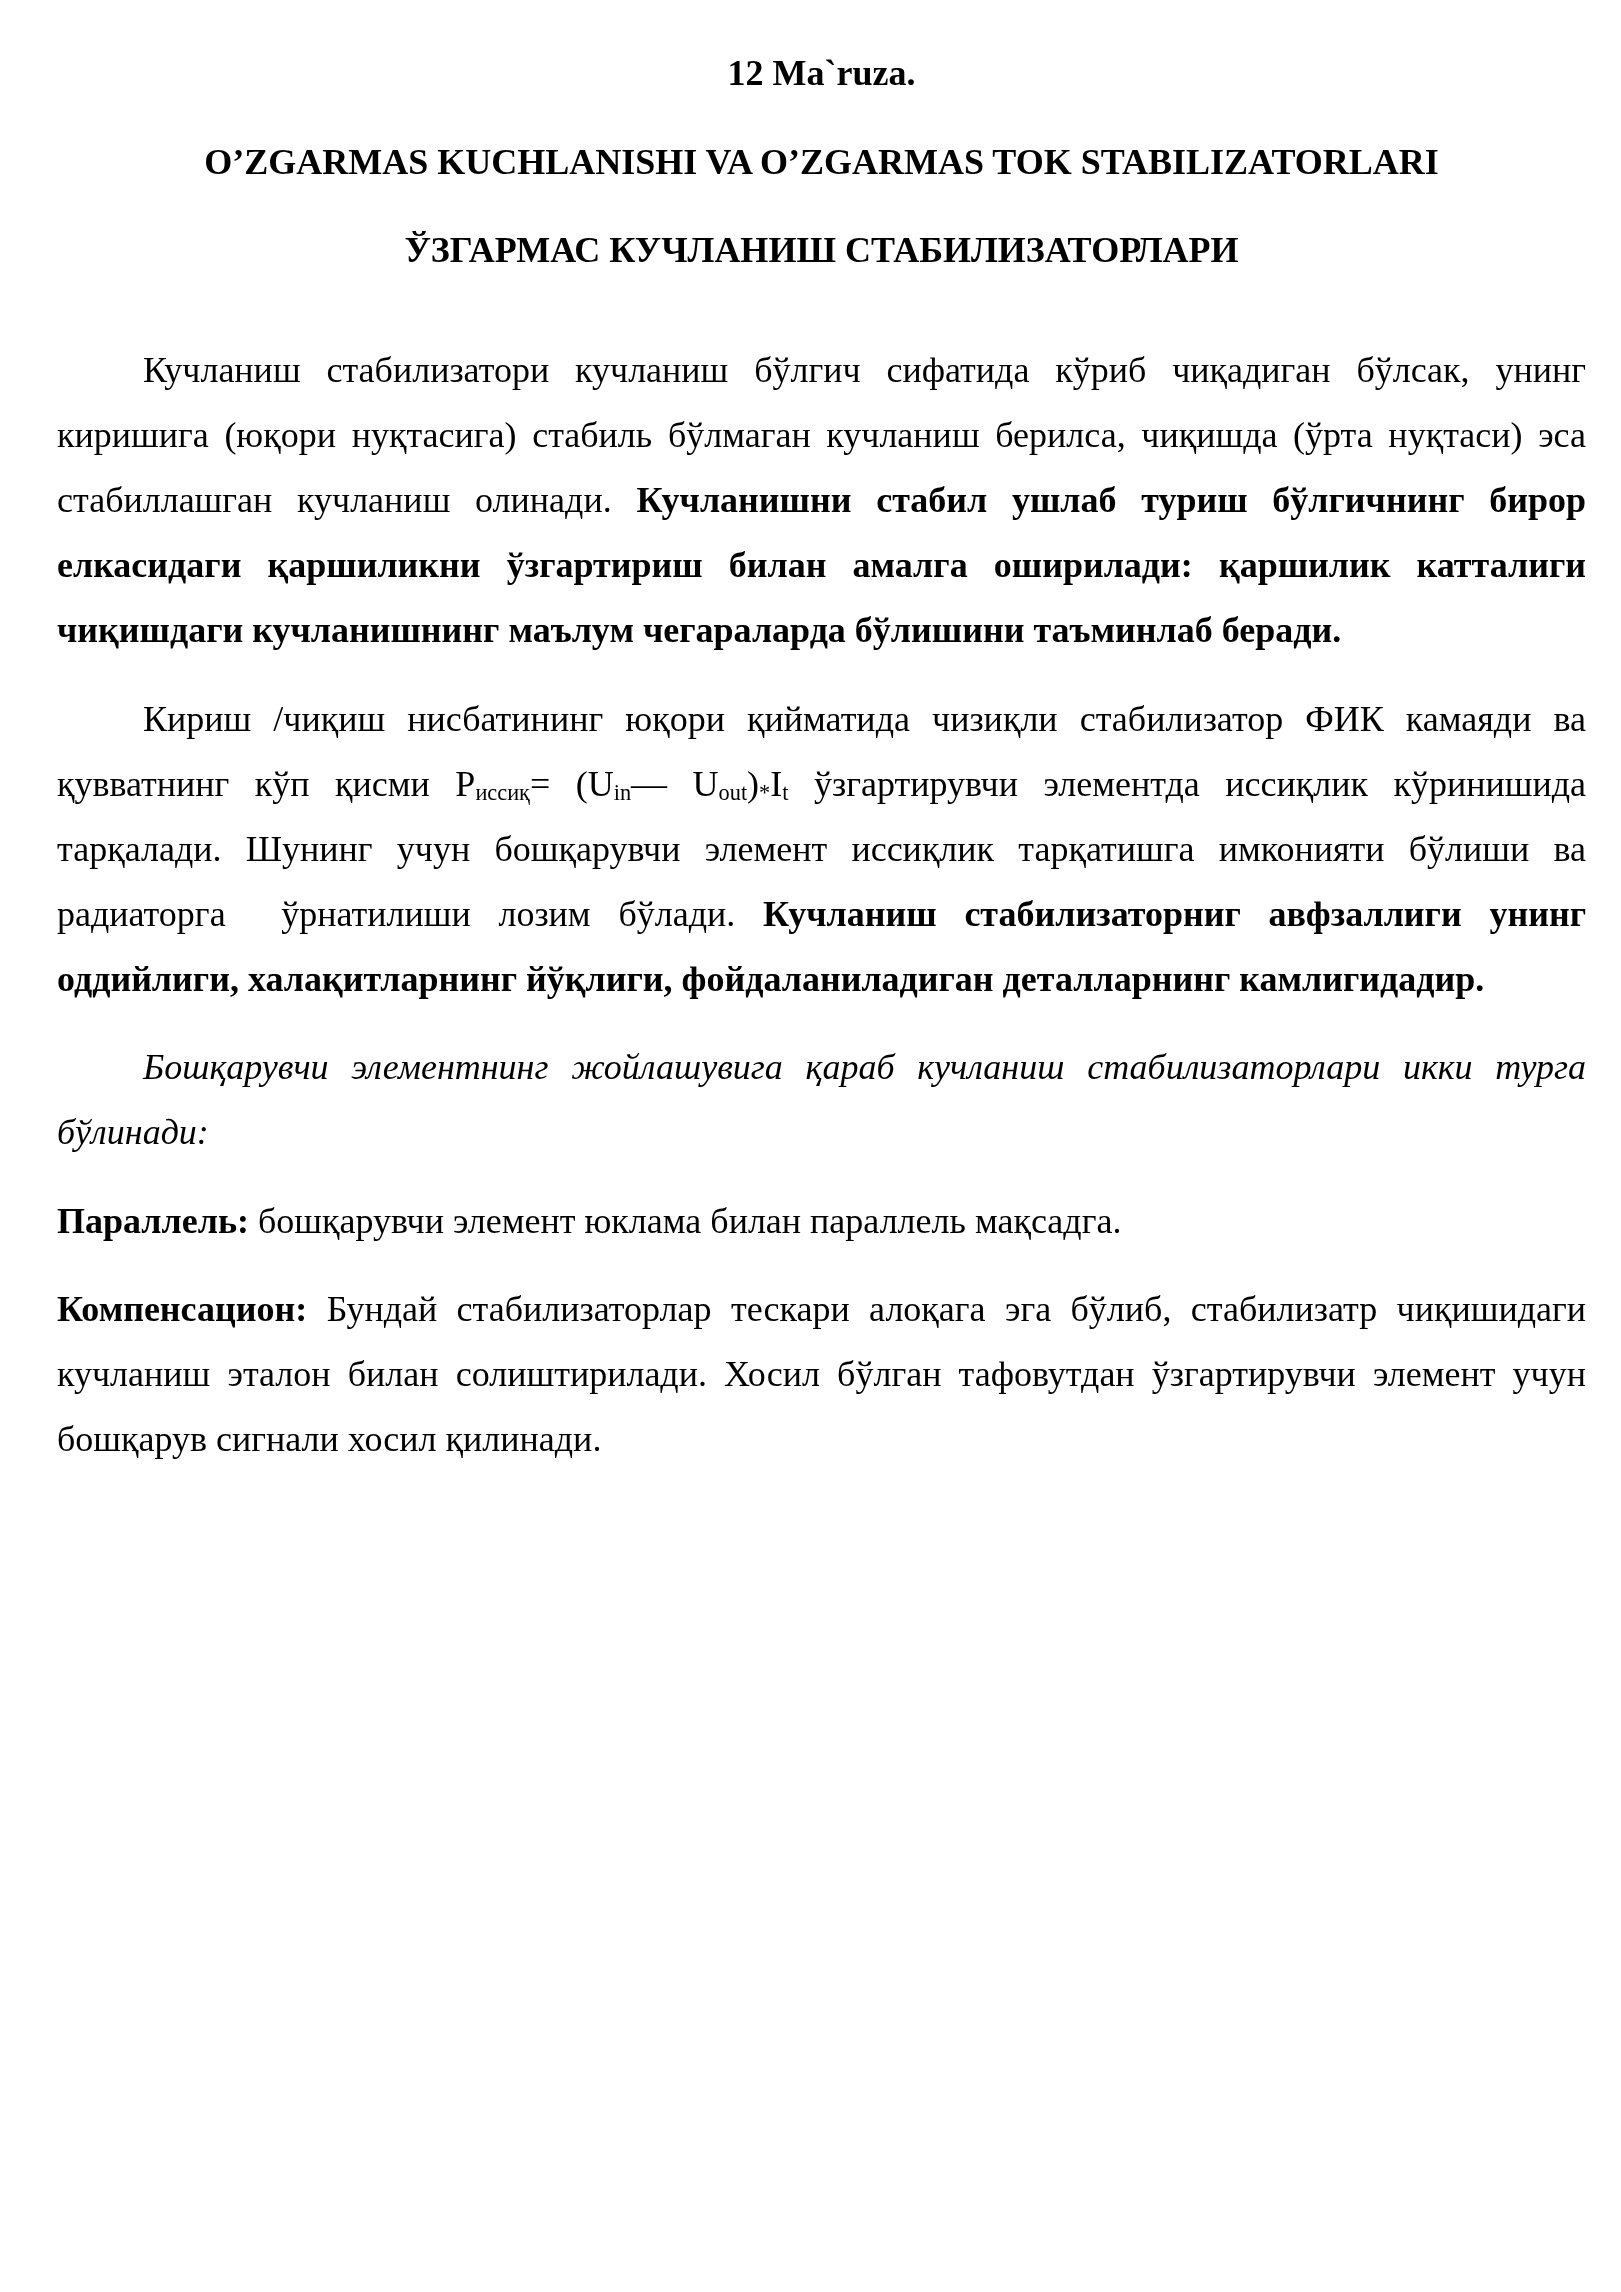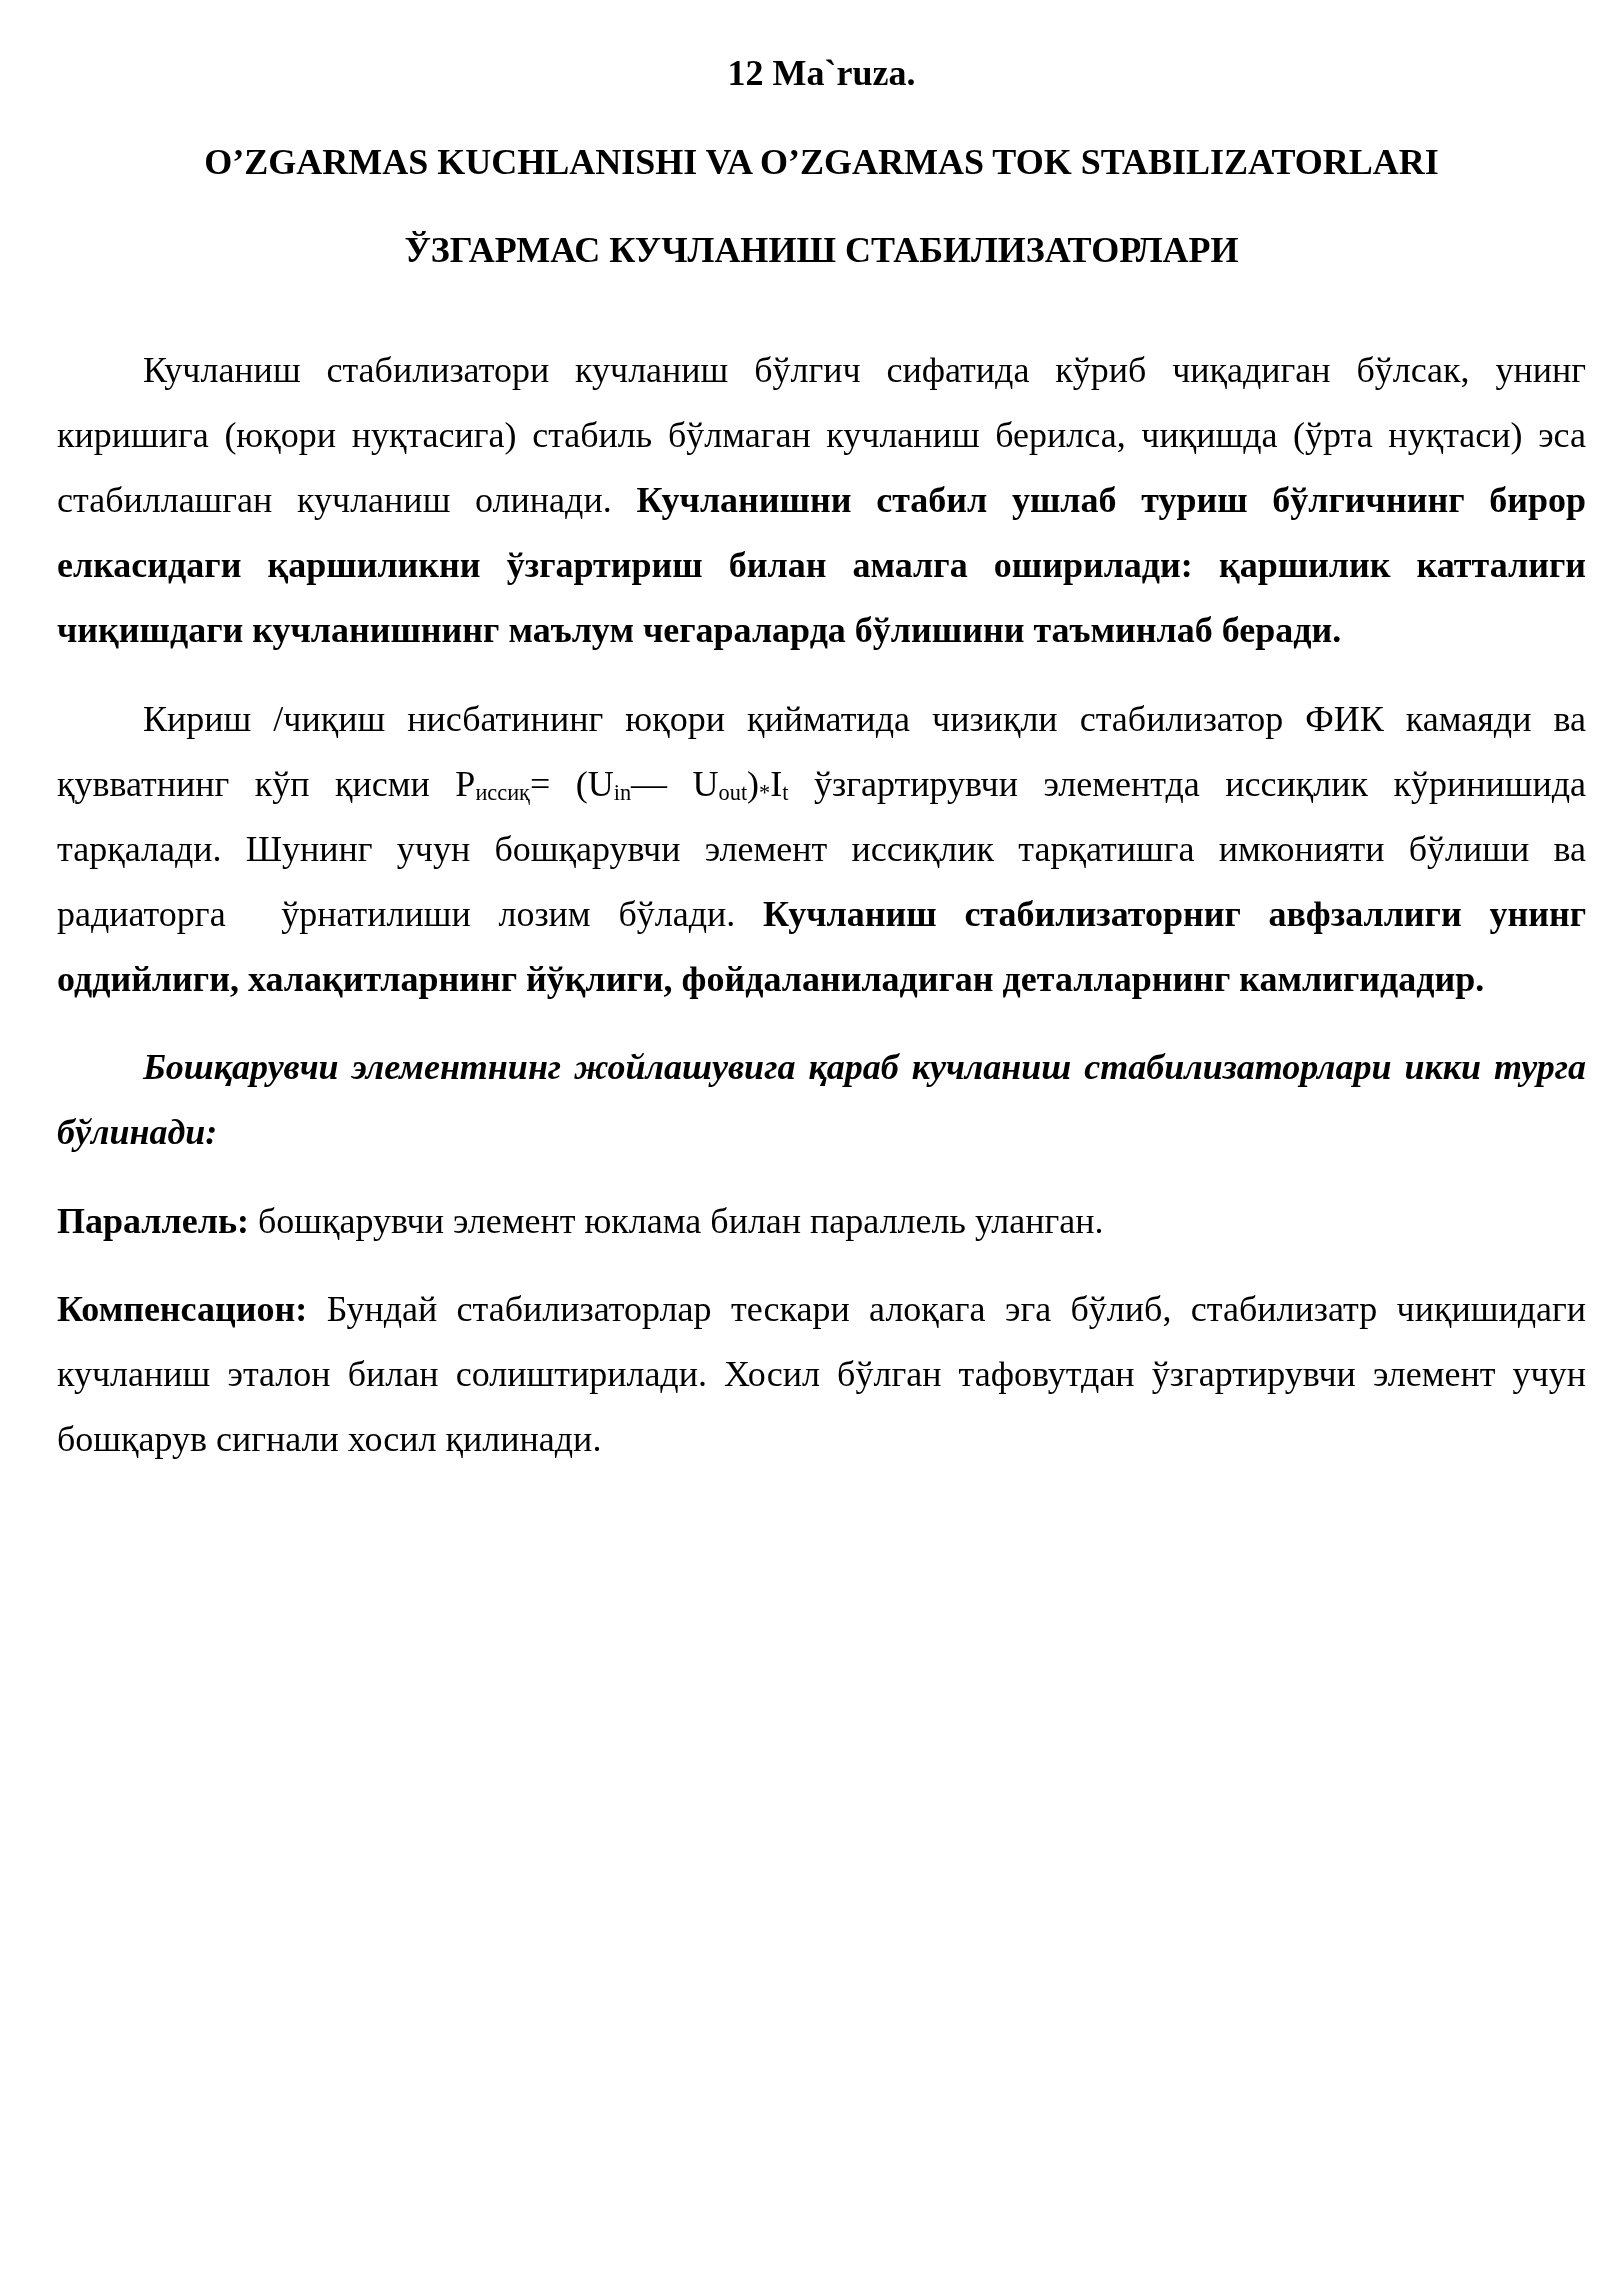--- a/index.html
+++ b/index.html
@@ -22,21 +22,21 @@
     padding: 41px 35px 0 57px;
   }
   p {
     margin: 0 0 23.5px 0;
     line-height: 65px;
     text-align: justify;
     white-space: pre-wrap;
   }
   .center { text-align: center; }
   .b  { font-weight: bold; }
-  .bi { font-weight: bold; font-style: italic; }
+  .bi { font-weight: normal; font-style: italic; }
   .indent { text-indent: 86px; }
   .after-titles { margin-bottom: 55px; text-align: center; }
   sub.fsub {
     font-size: 0.62em;
     line-height: 0;
     vertical-align: baseline;
     position: relative;
     top: 0.20em;
   }
 </style>
@@ -51,21 +51,21 @@
 
   <p class="center b after-titles">ЎЗГАРМАС КУЧЛАНИШ СТАБИЛИЗАТОРЛАРИ</p>
 
   <p class="indent"><span>Кучланиш стабилизатори кучланиш бўлгич сифатида кўриб чиқадиган бўлсак, унинг киришига (юқори нуқтасига) стабиль бўлмаган кучланиш берилса, чиқишда (ўрта нуқтаси) эса стабиллашган кучланиш олинади. </span><span class="b">Кучланишни стабил ушлаб туриш бўлгичнинг бирор елкасидаги қаршиликни ўзгартириш билан амалга оширилади: қаршилик катталиги чиқишдаги кучланишнинг маълум чегараларда бўлишини таъминлаб беради.</span></p>
 
   <p class="indent"><span>Кириш /чиқиш нисбатининг юқори қийматида чизиқли стабилизатор ФИК камаяди ва қувватнинг кўп қисми P</span><sub class="fsub">иссиқ</sub><span>= (U</span><sub class="fsub">in</sub><span>— U</span><sub class="fsub">out</sub><span>)</span><sub class="fsub">*</sub><span>I</span><sub class="fsub">t</sub><span> ўзгартирувчи элементда иссиқлик кўринишида тарқалади. Шунинг учун бошқарувчи элемент иссиқлик тарқатишга имконияти бўлиши ва радиаторга  ўрнатилиши лозим бўлади. </span><span class="b">Кучланиш стабилизаторниг авфзаллиги унинг оддийлиги, халақитларнинг йўқлиги, фойдаланиладиган деталларнинг камлигидадир.</span></p>
 
   <p class="indent bi">Бошқарувчи элементнинг жойлашувига қараб кучланиш стабилизаторлари икки турга бўлинади:</p>
 
 
-  <p><span class="b">Параллель:</span><span> бошқарувчи элемент юклама билан параллель уланган.</span></p>
+  <p><span class="b">Параллель:</span><span> бошқарувчи элемент юклама билан параллель мақсадга.</span></p>
 
 
 
   <p><span class="b">Компенсацион:</span><span> Бундай стабилизаторлар тескари алоқага эга бўлиб, стабилизатр чиқишидаги кучланиш эталон билан солиштирилади. Хосил бўлган тафовутдан ўзгартирувчи элемент учун бошқарув сигнали хосил қилинади.</span></p>
 
 
 
 </div>
 
 

